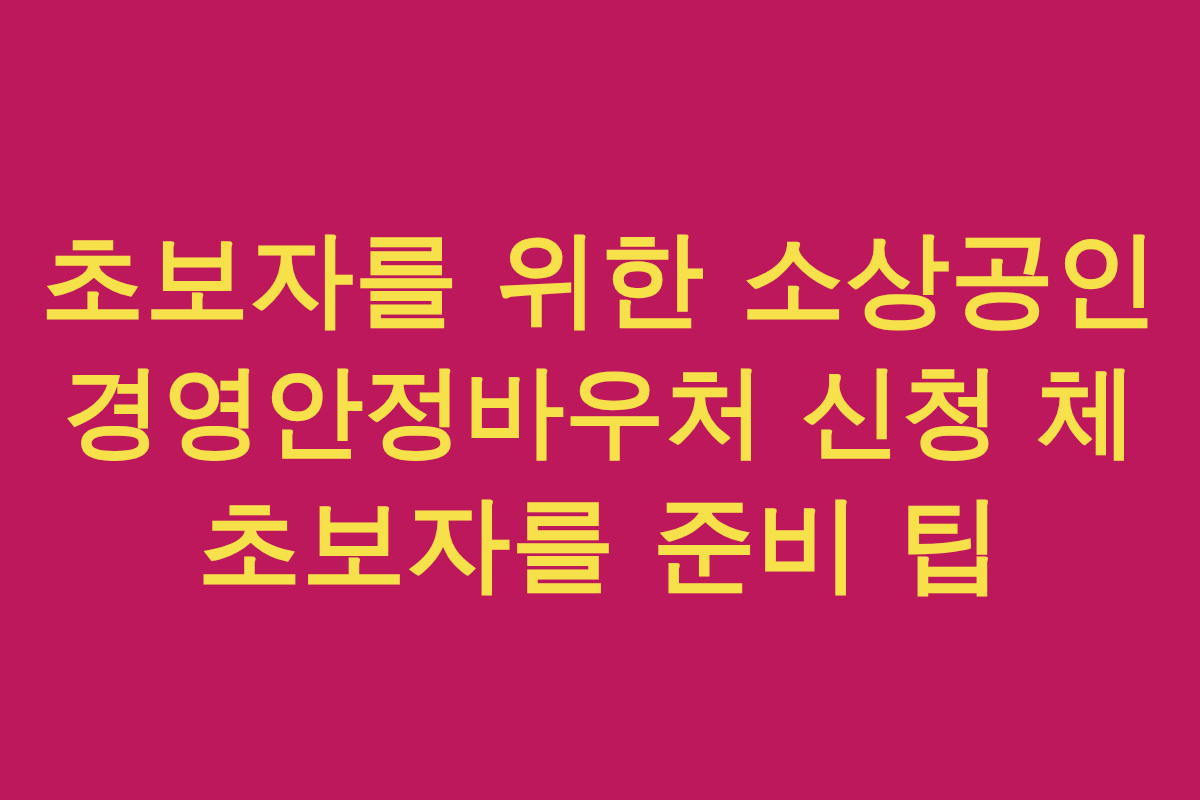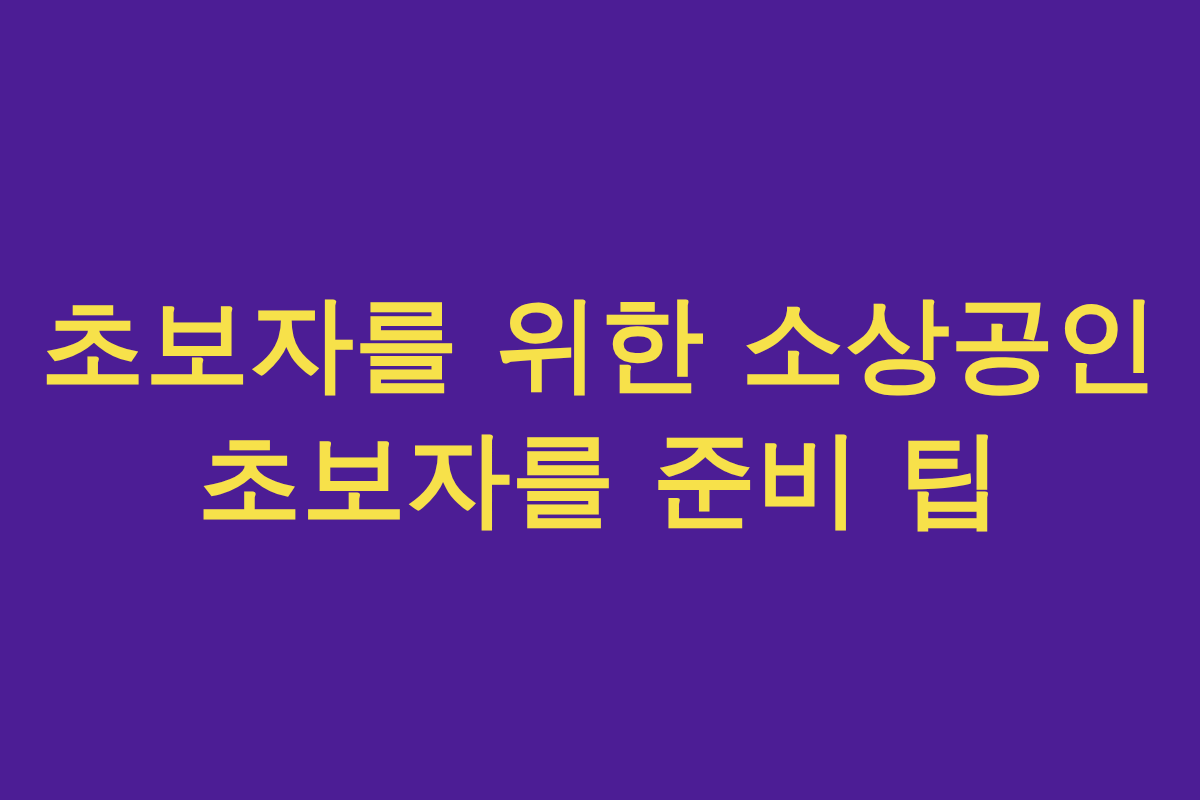--- a/index.html
+++ b/index.html
@@ -14,21 +14,21 @@
     overflow: hidden;
     background: #106a63;
     font-family: "DejaVu Sans", "Liberation Sans", sans-serif;
   }
 
   .card {
     position: relative;
     box-sizing: border-box;
     width: 1200px;
     height: 800px;
-    background: #4c1d95;
+    background: #be185d;
     display: flex;
     flex-direction: column;
     align-items: center;
     justify-content: center;
     padding: 0 40px;
   }
 
   .headline {
     display: flex;
     flex-direction: column;
@@ -61,15 +61,16 @@
   .headline-line.line-3 {
     font-size: 104px;
   }
 </style>
 </head>
 <body>
 
 <div class="card">
   <div class="headline">
     <span class="headline-line line-1">초보자를 위한 소상공인</span>
+    <span class="headline-line line-2">경영안정바우처 신청 체</span>
     <span class="headline-line line-3">초보자를 준비 팁</span>
   </div>
 </div>
 
 </body></html>

